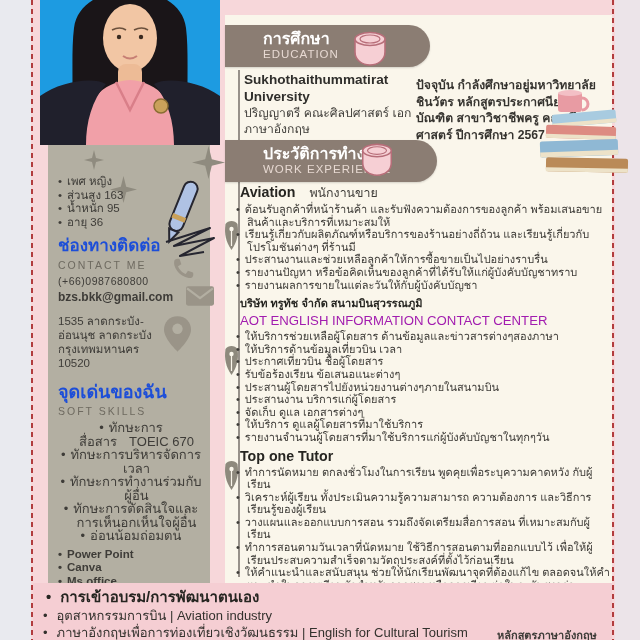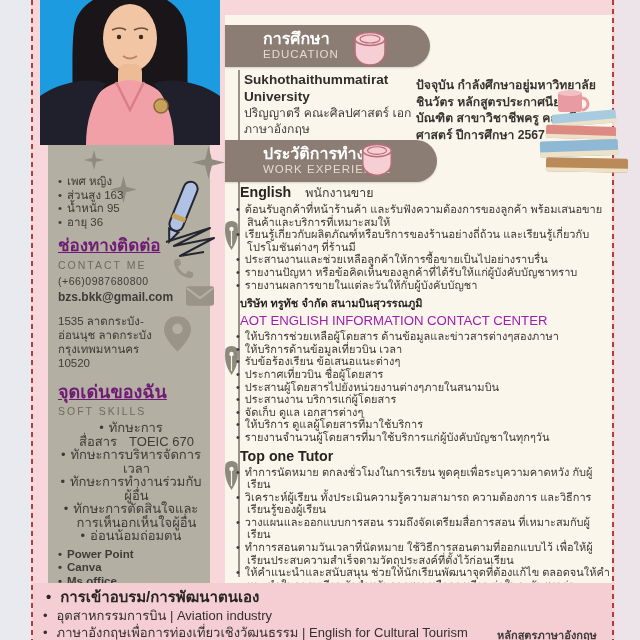--- a/index.html
+++ b/index.html
@@ -41,21 +41,21 @@
   .role-inline{font-size:12.4px;font-weight:normal;margin-left:14px;color:#3E3C38;}
   .role-line{font-size:13.2px;color:#a21caf;line-height:15px;margin:1px 0 2px;}
   ul.b{list-style:none;margin:1px 0 4px;padding:0;}
   ul.b li{font-size:11px;line-height:12.6px;padding-left:7px;text-indent:-11px;color:#3E3C38;}
   ul.b li::before{content:"•";margin-right:5px;}
   
   .side{position:absolute;left:58px;top:175px;width:146px;z-index:3;font-size:11.5px;}
   ul.s{list-style:none;margin:0;padding:0;}
   ul.s li{line-height:13.5px;padding-left:11px;text-indent:-11px;}
   ul.s li::before{content:"•";margin-right:5px;}
-  .h-side{font-size:17px;font-weight:bold;color:#701a75;line-height:20px;text-decoration:underline;}
+  .h-side{font-size:17px;font-weight:bold;color:#1d4ed8;line-height:20px;}
   .sub-caps{font-size:10.5px;letter-spacing:2px;color:#6E6A60;margin:3px 0 4px;}
   .phone{font-size:10.5px;margin-top:2px;letter-spacing:.5px;}
   .email{font-size:12px;font-weight:600;margin-top:3px;}
   .addr{font-size:11.5px;line-height:14px;margin-top:10px;}
   .skills li{font-size:13px;line-height:14.5px;text-align:center;}
   .toeic{margin-left:12px;}
   .ict-title{font-size:17px;font-weight:bold;line-height:22px;color:#211F1C;}
   .ict li{font-weight:600;line-height:15px;font-size:11.5px;}
   
   .sparkle{position:absolute;background:#8F8B7F;z-index:3;
@@ -226,39 +226,39 @@
   <svg class="nib" style="top:460px;" viewBox="0 0 15 30">
     <path d="M7.5 30 C2 22 0 14 1.5 4 C4 0 11 0 13.5 4 C15 14 13 22 7.5 30 Z" fill="#8E897D"></path>
     <circle cx="7.5" cy="9" r="2.2" fill="#FAF6EB"></circle>
     <line x1="7.5" y1="11" x2="7.5" y2="26" stroke="#FAF6EB" stroke-width="1.2"></line>
   </svg>
 
   <div class="work">
 
     <div>
       <div class="company">
-        <span>English</span><span class="role-inline">พนักงานขาย</span>
+        <span>Aviation</span><span class="role-inline">พนักงานขาย</span>
       </div>
       <ul class="b">
         <li>ต้อนรับลูกค้าที่หน้าร้านค้า และรับฟังความต้องการของลูกค้า พร้อมเสนอขายสินค้าและบริการที่เหมาะสมให้</li>
         <li>เรียนรู้เกี่ยวกับผลิตภัณฑ์หรือบริการของร้านอย่างถี่ถ้วน และเรียนรู้เกี่ยวกับโปรโมชันต่างๆ ที่ร้านมี</li>
         <li>ประสานงานและช่วยเหลือลูกค้าให้การซื้อขายเป็นไปอย่างราบรื่น</li>
         <li>รายงานปัญหา หรือข้อคิดเห็นของลูกค้าที่ได้รับให้แก่ผู้บังคับบัญชาทราบ</li>
         <li>รายงานผลการขายในแต่ละวันให้กับผู้บังคับบัญชา</li>
       </ul>
     </div>
 
     <div>
       <div class="company" style="font-size:11px;">บริษัท ทรูทัช จำกัด สนามบินสุวรรณภูมิ</div>
       <div class="role-line">AOT ENGLISH INFORMATION CONTACT CENTER</div>
       <ul class="b">
         <li>ให้บริการช่วยเหลือผู้โดยสาร ด้านข้อมูลและข่าวสารต่างๆสองภาษา</li>
         <li>ให้บริการด้านข้อมูลเที่ยวบิน เวลา</li>
+        <li>ประกาศเที่ยวบิน ชื่อผู้โดยสาร</li>
         <li>รับข้อร้องเรียน ข้อเสนอแนะต่างๆ</li>
-        <li>ประกาศเที่ยวบิน ชื่อผู้โดยสาร</li>
         <li>ประสานผู้โดยสารไปยังหน่วยงานต่างๆภายในสนามบิน</li>
         <li>ประสานงาน บริการแก่ผู้โดยสาร</li>
         <li>จัดเก็บ ดูแล เอกสารต่างๆ</li>
         <li>ให้บริการ ดูแลผู้โดยสารที่มาใช้บริการ</li>
         <li>รายงานจำนวนผู้โดยสารที่มาใช้บริการแก่ผู้บังคับบัญชาในทุกๆวัน</li>
       </ul>
     </div>
 
     <div>
       <div class="company">Top one Tutor</div>

